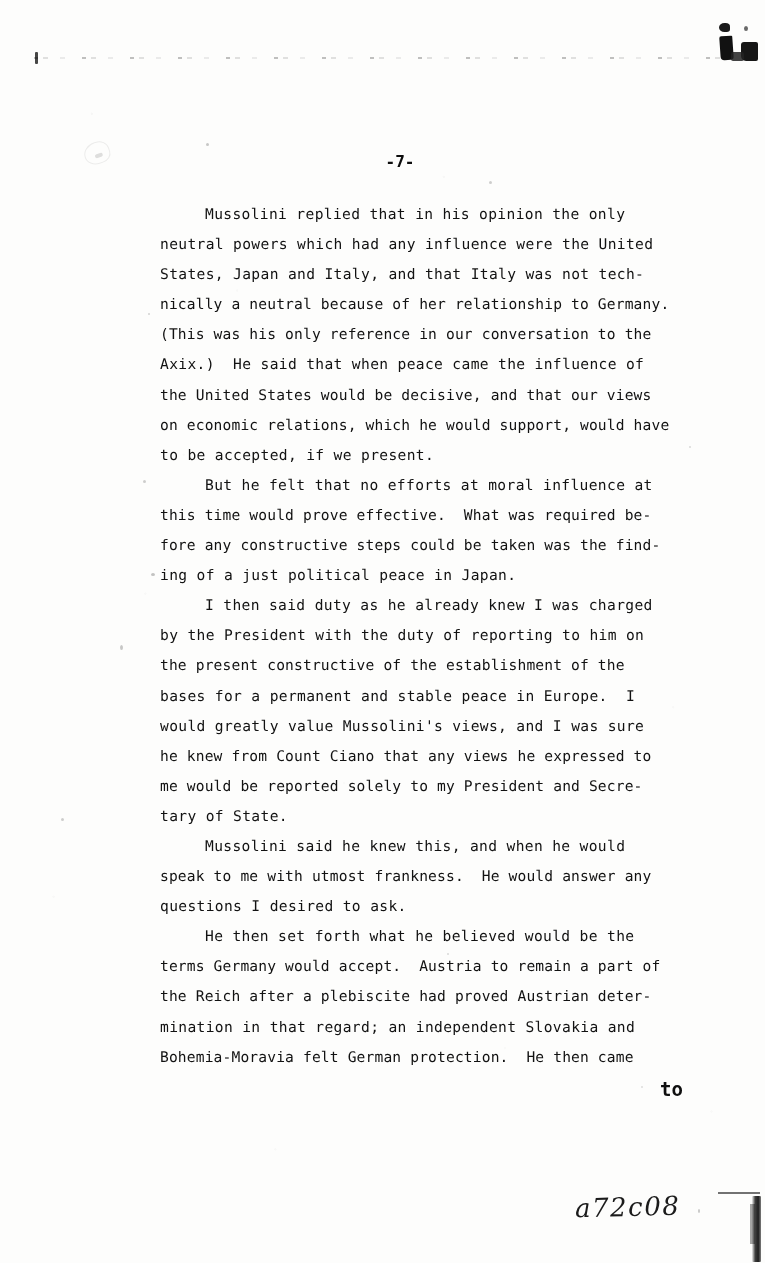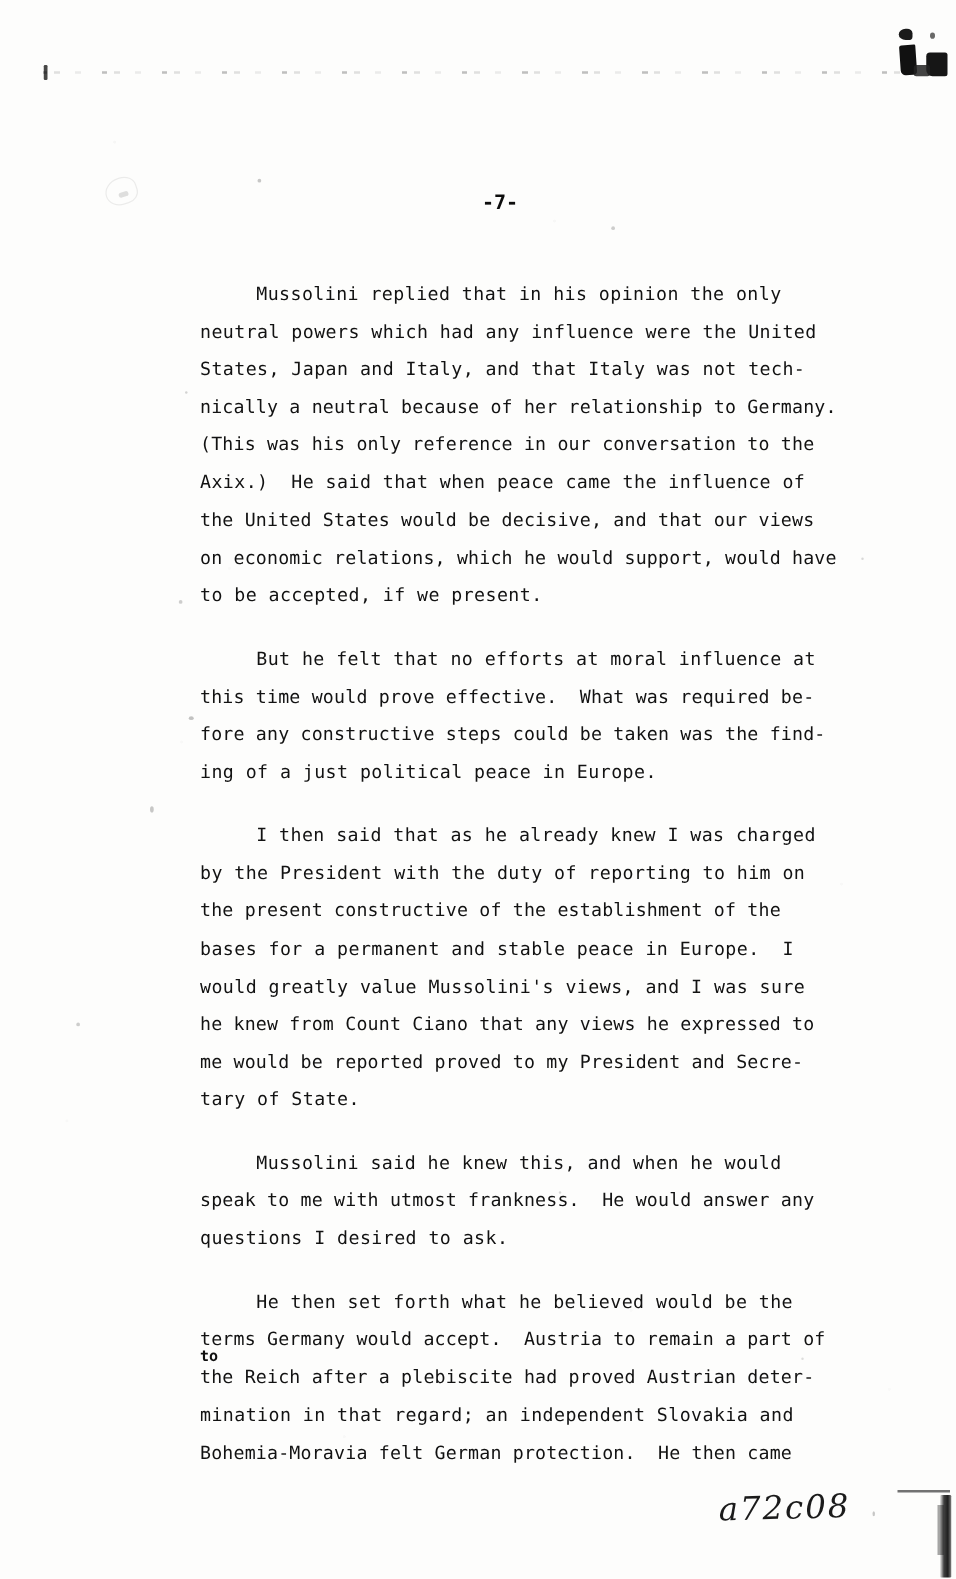--- a/index.html
+++ b/index.html
@@ -194,33 +194,32 @@
     font-family: "DejaVu Sans Mono", monospace;
     font-size: 14.6px;
     line-height: 30.1px;
     color: #121212;
     white-space: pre;
     letter-spacing: 0.35px;
     text-rendering: geometricPrecision;
   }
   .line.indent {
     text-indent: 45px;
-    margin-top: 21px;
   }
   .line.tight { letter-spacing: 0.15px; }
 
   
   .catchword {
     position: absolute;
     left: 160px;
     top: 1078px;
     width: 523px;
-    text-align: left;
+    text-align: right;
     font-family: "DejaVu Sans Mono", monospace;
-    font-size: 12px;
+    font-size: 19px;
     font-weight: bold;
     color: #0f0f0f;
   }
 
   
   .archival-mark {
     position: absolute;
     left: 575px;
     top: 1192px;
     font-family: "DejaVu Serif", serif;
@@ -281,31 +280,31 @@
       <div class="line">Axix.)  He said that when peace came the influence of</div>
       <div class="line tight">the United States would be decisive, and that our views</div>
       <div class="line tight">on economic relations, which he would support, would have</div>
       <div class="line">to be accepted, if we present.</div>
     </div>
 
     <div>
       <div class="line indent">But he felt that no efforts at moral influence at</div>
       <div class="line tight">this time would prove effective.  What was required be-</div>
       <div class="line tight">fore any constructive steps could be taken was the find-</div>
-      <div class="line">ing of a just political peace in Europe.</div>
-    </div>
-
-    <div>
-      <div class="line indent">I then said that as he already knew I was charged</div>
+      <div class="line">ing of a just political peace in Japan.</div>
+    </div>
+
+    <div>
+      <div class="line indent">I then said duty as he already knew I was charged</div>
       <div class="line">by the President with the duty of reporting to him on</div>
       <div class="line tight">the present constructive of the establishment of the</div>
       <div class="line">bases for a permanent and stable peace in Europe.  I</div>
       <div class="line">would greatly value Mussolini's views, and I was sure</div>
       <div class="line tight">he knew from Count Ciano that any views he expressed to</div>
-      <div class="line tight">me would be reported proved to my President and Secre-</div>
+      <div class="line tight">me would be reported solely to my President and Secre-</div>
       <div class="line">tary of State.</div>
     </div>
 
     <div>
       <div class="line indent">Mussolini said he knew this, and when he would</div>
       <div class="line tight">speak to me with utmost frankness.  He would answer any</div>
       <div class="line">questions I desired to ask.</div>
     </div>
 
     <div>

